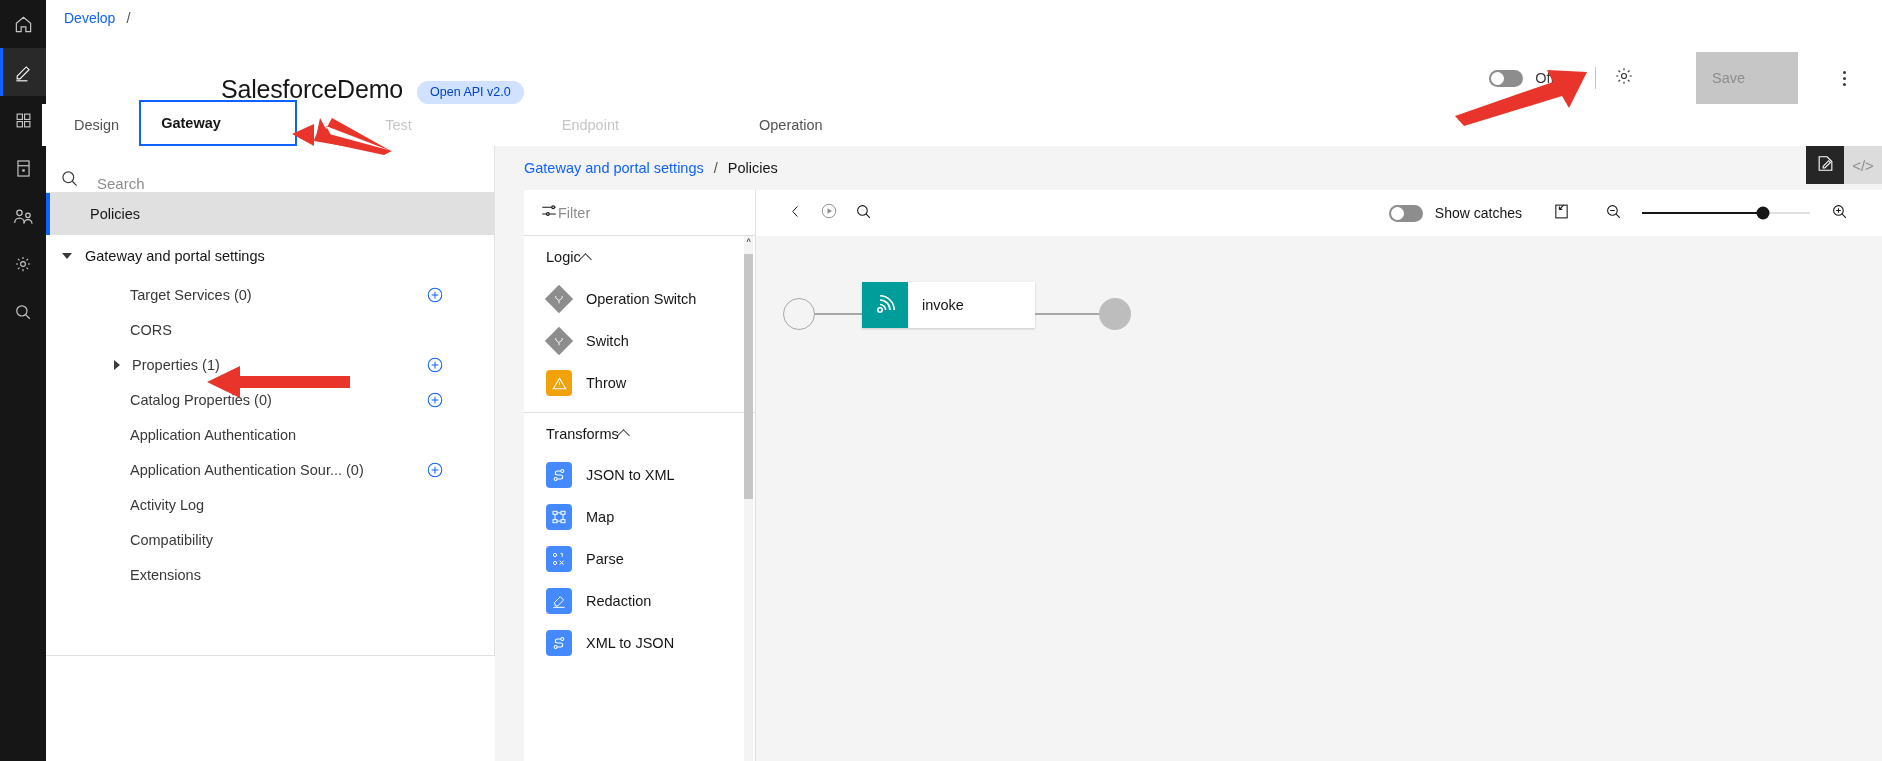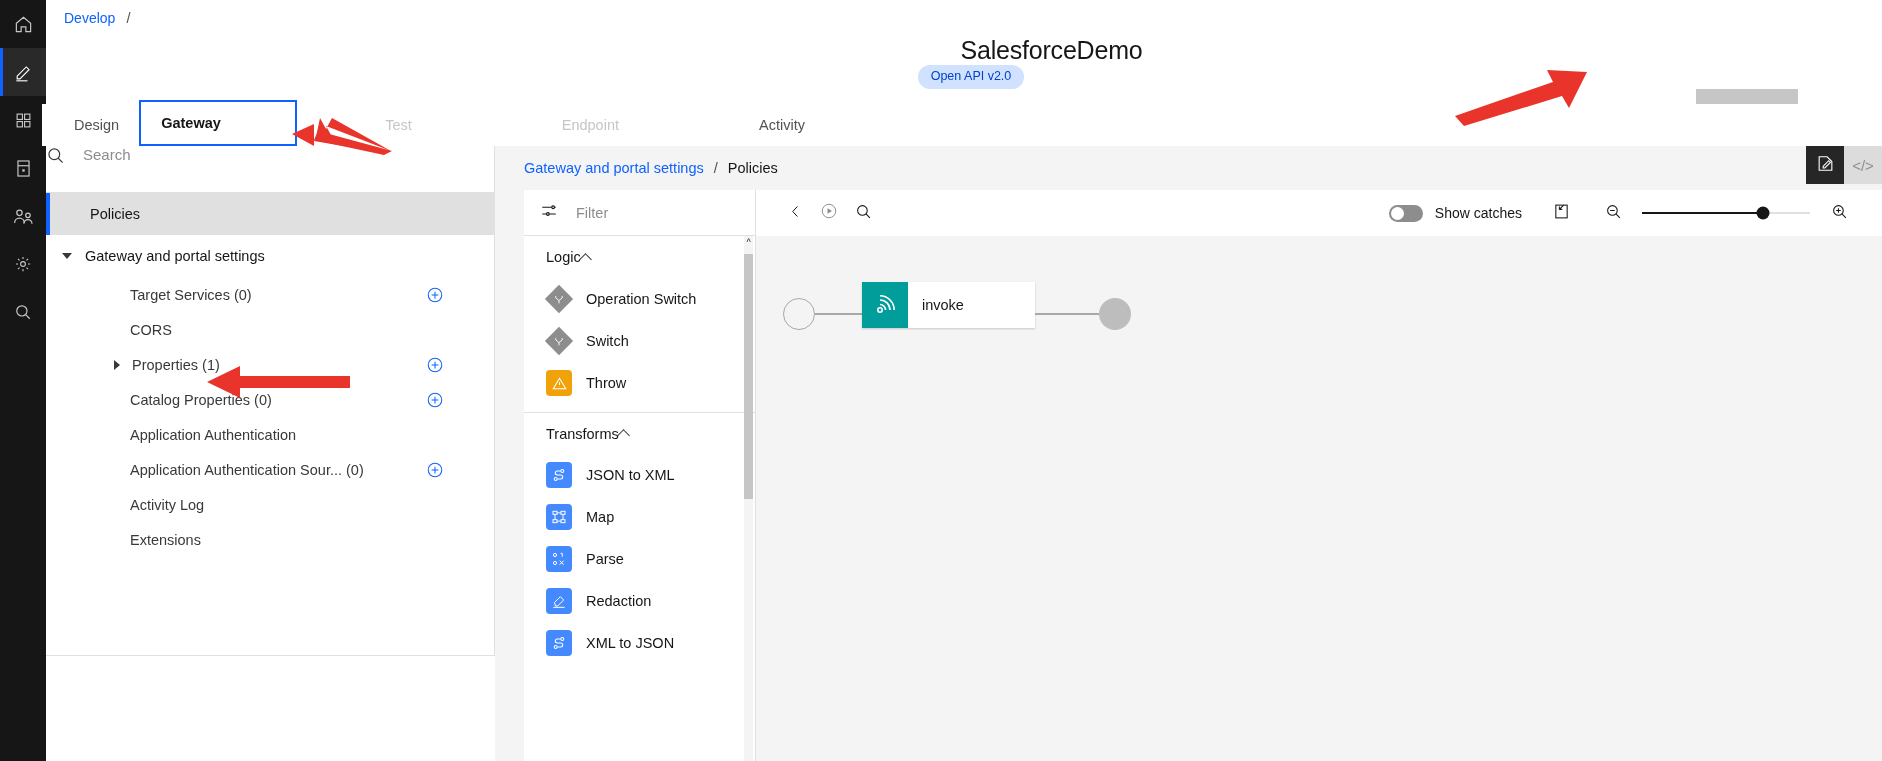--- a/index.html
+++ b/index.html
@@ -32,21 +32,21 @@
     background: #fff; display: flex; align-items: center;
   }
   .crumb-link {
     color: #0f62fe; font-size: 14px; margin-left: 18px; cursor: pointer;
   }
   .crumb-sep { color: #525252; font-size: 14.5px; margin-left: 11px; }
 
   
   .titlerow {
     position: absolute; left: 46px; top: 36px; right: 0; height: 68px;
-    display: flex; align-items: center; flex-direction: column;
+    display: flex; align-items: flex-end;
   }
   .api-title {
     margin-left: 175px; font-size: 25px; color: #161616; font-weight: 400;
     letter-spacing: -0.2px;
   }
   .api-badge {
     margin-left: 14px; background: #d0e2ff; color: #0043ce; font-size: 12.5px;
     border-radius: 12px; padding: 5px 13px 6px; line-height: 1;
   }
   .title-right {
@@ -94,21 +94,22 @@
   .tab.t-test { margin-left: 68px; }
   .tab.t-endpoint { margin-left: 110px; }
   .tab.t-explorer { margin-left: 100px; }
 
   
   .navpanel {
     position: absolute; left: 46px; top: 146px; width: 449px; height: 510px;
     background: #fff; border-right: 1px solid #e0e0e0; border-bottom: 1px solid #e0e0e0;
   }
   .searchbar {
-    height: 47px; display: flex; align-items: flex-start; border-bottom: 1px solid #e0e0e0;
+    height: 47px; display: flex; align-items: flex-end; border-bottom: 1px solid #e0e0e0;
+    padding-left: 14px;
   }
   .searchbar input {
     border: none; outline: none; margin-left: 18px; font-size: 15px;
     color: #161616; font-family: "Liberation Sans", sans-serif; width: 330px;
     background: transparent;
   }
   .searchbar input::placeholder { color: #8d8d8d; }
 
   .nav-selected {
     height: 42px; background: #e0e0e0; display: flex; align-items: center;
@@ -163,21 +164,21 @@
 
   
   .palette {
     width: 232px; background: #fff; border-right: 1px solid #e0e0e0; position: relative;
     display: flex; flex-direction: column;
   }
   .pal-filter {
     height: 46px; display: flex; align-items: center; padding-left: 16px;
     border-bottom: 1px solid #e0e0e0; flex: none;
   }
-  .pal-filter .ph { margin-left: 18px; color: #8d8d8d; font-size: 14.5px; }
+  .pal-filter .ph { color: #8d8d8d; font-size: 14.5px; }
   .pal-scroll { flex: 1; overflow: hidden; position: relative; }
   .pal-inner { padding-bottom: 10px; }
   .pal-sect {
     height: 42px; display: flex; align-items: center; justify-content: flex-start;
     padding: 0 24px 0 22px; font-size: 14.5px; color: #161616; cursor: pointer;
   }
   .pal-sect.divided { border-top: 1px solid #e0e0e0; margin-top: 8px; }
   .chev-up {
     width: 9px; height: 9px; border-left: 1.4px solid #393939; border-top: 1.4px solid #393939;
     transform: rotate(45deg); margin-top: 4px;
@@ -348,21 +349,21 @@
         <i></i>
       </div>
     </div>
   </div>
 
   <div class="tabs">
     <div class="tab t-design">Design</div>
     <div class="tab selected">Gateway</div>
     <div class="tab disabled t-test">Test</div>
     <div class="tab disabled t-endpoint">Endpoint</div>
-    <div class="tab t-explorer">Activity</div>
+    <div class="tab t-explorer">Operation</div>
   </div>
 
   <div class="navpanel">
     <div class="searchbar">
       <span>
         <svg width="19" height="19" viewBox="0 0 24 24" fill="none" stroke="#393939" stroke-width="1.5">
           <circle cx="10.5" cy="10.5" r="6.8"></circle>
             <path d="M15.5 15.5 21 21"></path>
         </svg>
       </span>
@@ -420,20 +421,23 @@
       <span class="plus-icon">
         <svg width="18" height="18" viewBox="0 0 24 24" fill="none" stroke="#0f62fe" stroke-width="1.4">
           <circle cx="12" cy="12" r="9"></circle>
             <path d="M12 7.5v9M7.5 12h9"></path>
         </svg>
       </span>
     </div>
 
     <div class="nav-item">
       <span>Activity Log</span>
+    </div>
+    <div class="nav-item">
+      <span>Compatibility</span>
     </div>
     <div class="nav-item">
       <span>Extensions</span>
     </div>
   </div>
 
   <div class="workarea">
 
     <div class="wa-crumb">
       <span class="lnk">Gateway and portal settings</span>

